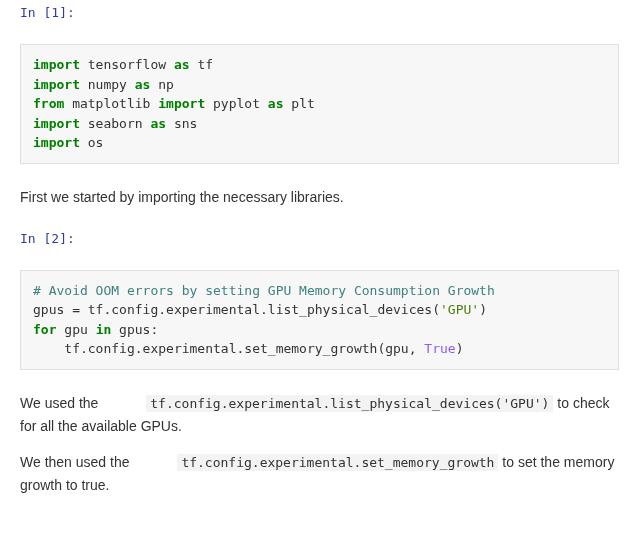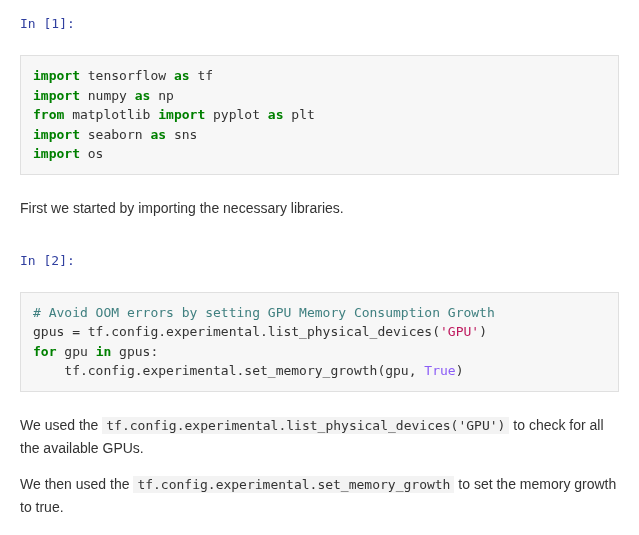--- a/index.html
+++ b/index.html
@@ -9,36 +9,36 @@
     font-family: -apple-system, BlinkMacSystemFont, "Segoe UI", Helvetica, Arial, sans-serif;
     font-size: 14px;
     color: #333;
     width: 639px;
   }
   .cell { padding: 4px 20px; }
   .prompt {
     font-family: "DejaVu Sans Mono", Menlo, Consolas, monospace;
     font-size: 13px;
     color: #303f9f;
-    margin: 12px 0 4px 0;
+    margin: 1px 0 4px 0;
   }
   .code-area {
     background: #f7f7f7;
     border: 1px solid #e0e0e0;
     padding: 10px 12px;
     font-family: "DejaVu Sans Mono", Menlo, Consolas, monospace;
     font-size: 13px;
     line-height: 1.5;
     white-space: pre;
     overflow-x: hidden;
     color: #333;
     margin-top: 24px;
   }
   .kw-green { color: #008000; font-weight: bold; }
-  .str { color: #be185d; }
+  .str { color: #4d7c0f; }
   .comment { color: #408080; }
   .true { color: #8b5cf6; font-weight: normal; }
   .output-text {
     font-family: "DejaVu Sans Mono", Menlo, Consolas, monospace;
     font-size: 13px;
     color: #333;
     white-space: pre-wrap;
     word-break: break-all;
     padding: 0 0;
     margin: 6px 0 0 0;
@@ -49,20 +49,21 @@
     color: #333;
     line-height: 1.6;
     margin: 14px 0;
   }
   .md code {
     background: #f3f3f3;
     font-family: "DejaVu Sans Mono", Menlo, Consolas, monospace;
     font-size: 13px;
     padding: 1px 4px;
     color: #333;
+    margin-left: 44px;
   }
 </style>
 </head>
 <body>
 
 <div class="cell">
   <div class="prompt">In [1]:</div>
   <div class="code-area"><span class="kw-green">import</span> <span>tensorflow</span> <span class="kw-green">as</span> <span>tf</span>
 <span class="kw-green">import</span> <span>numpy</span> <span class="kw-green">as</span> <span>np</span>
 <span class="kw-green">from</span> <span>matplotlib</span> <span class="kw-green">import</span> <span>pyplot</span> <span class="kw-green">as</span> <span>plt</span>

